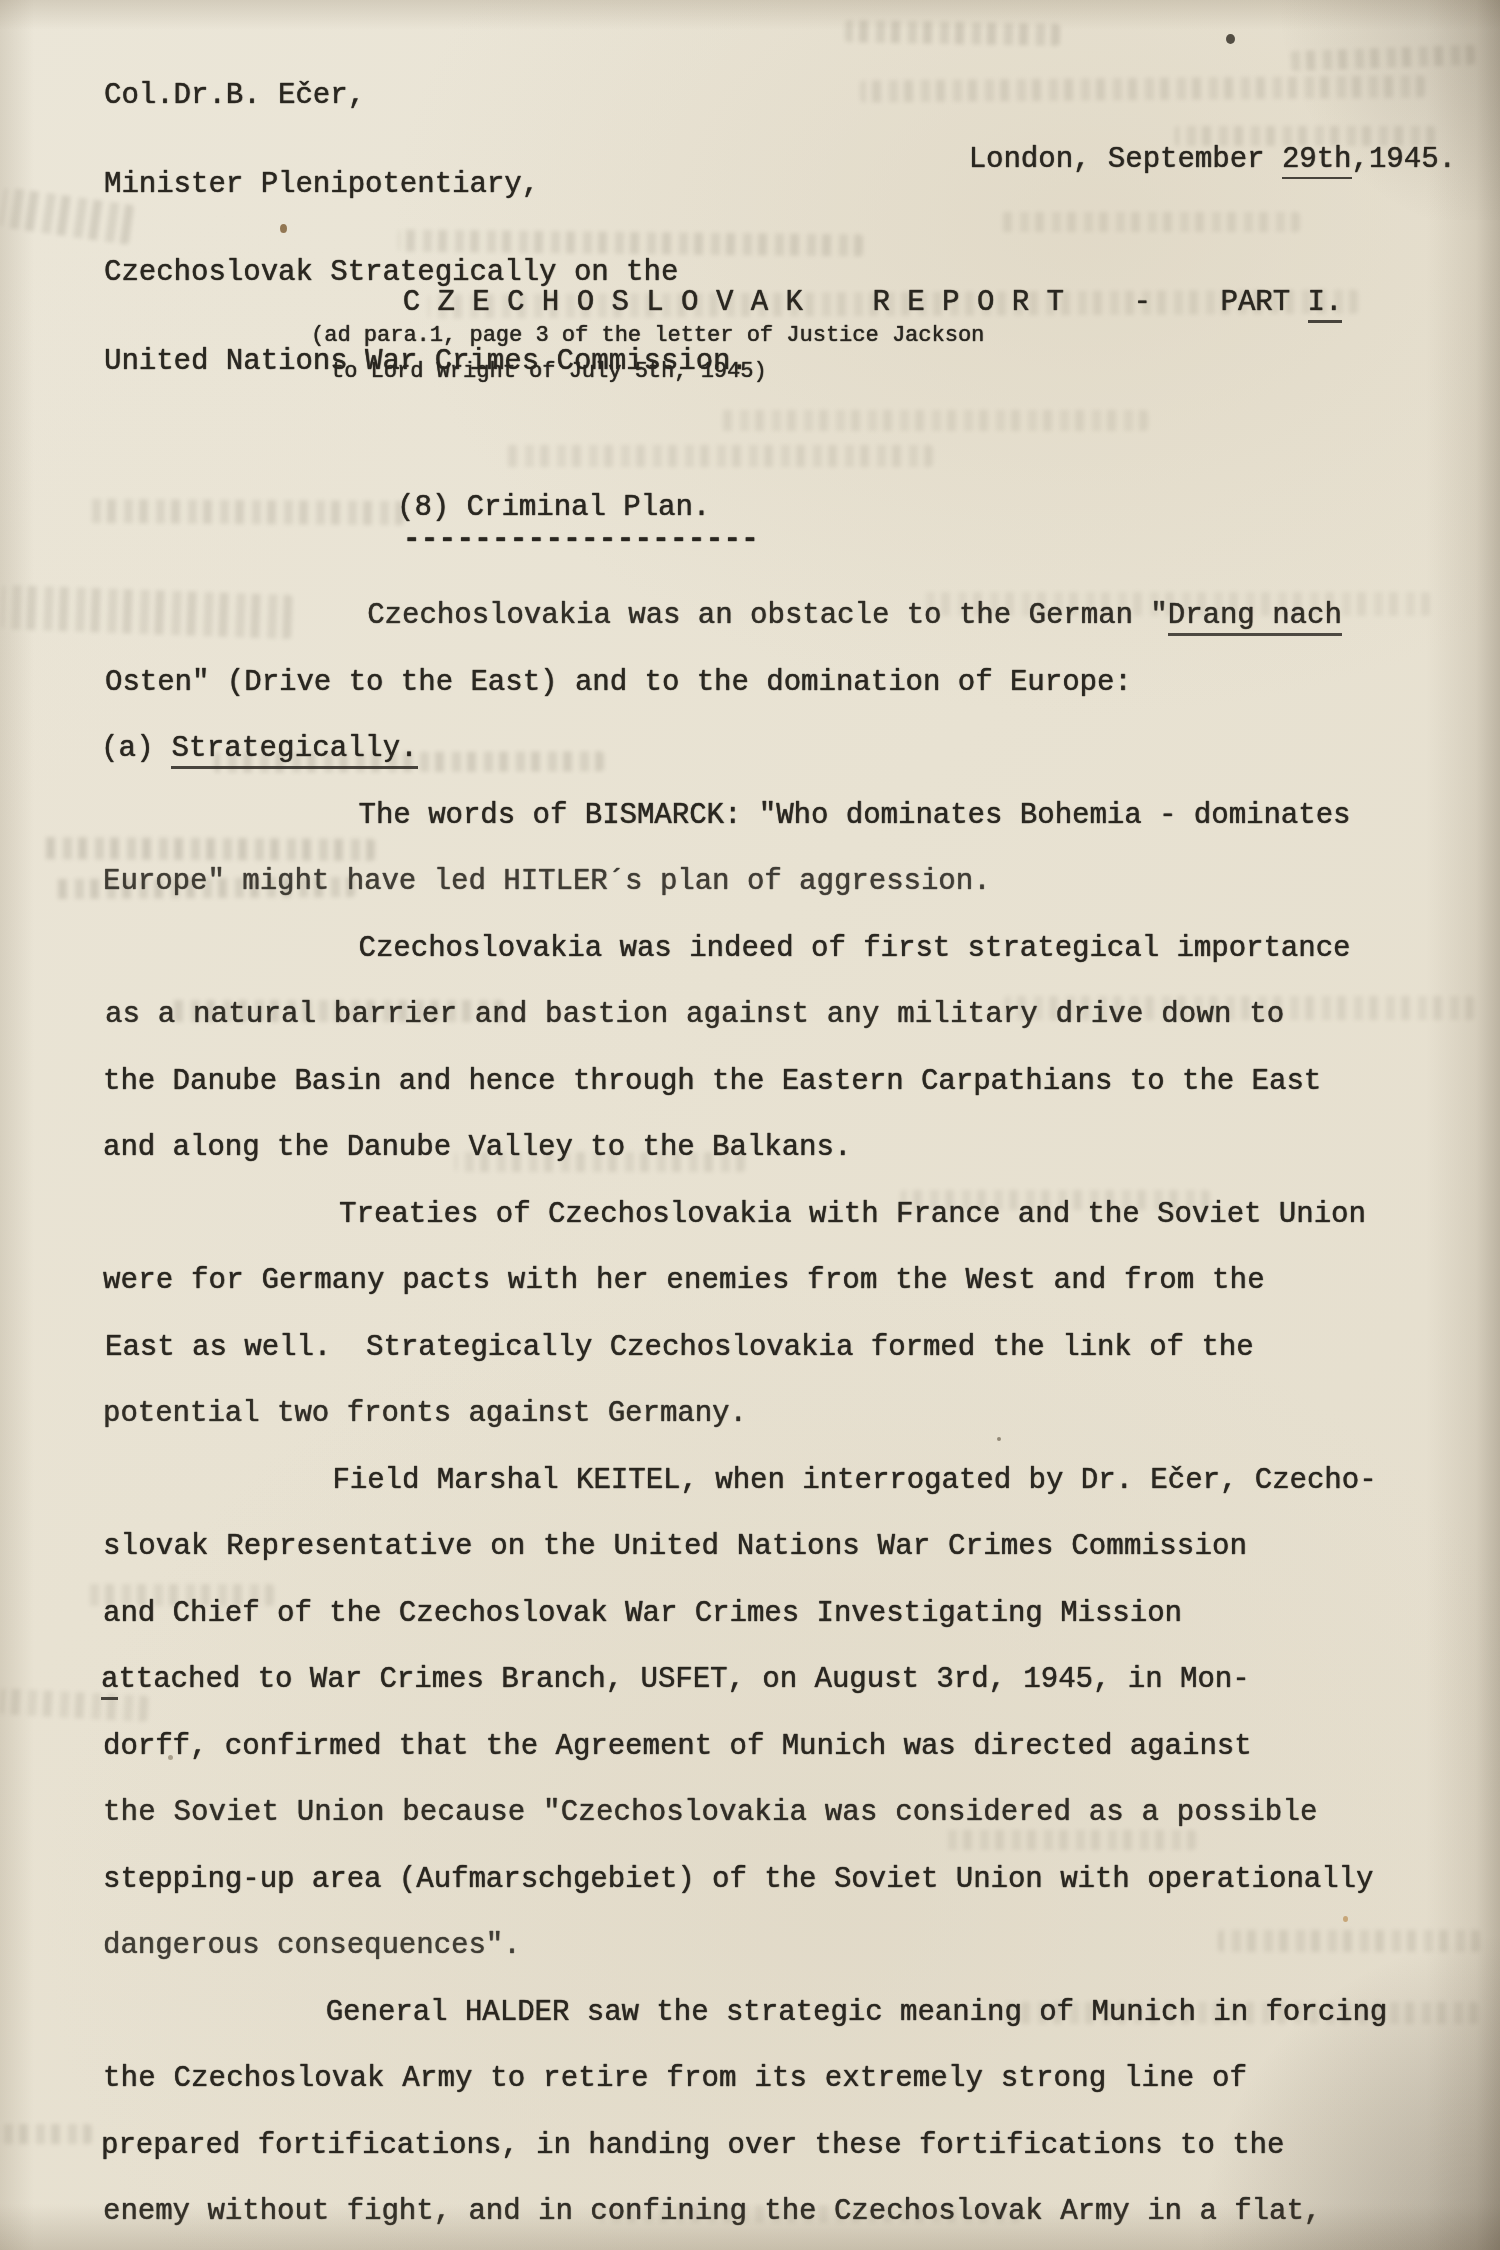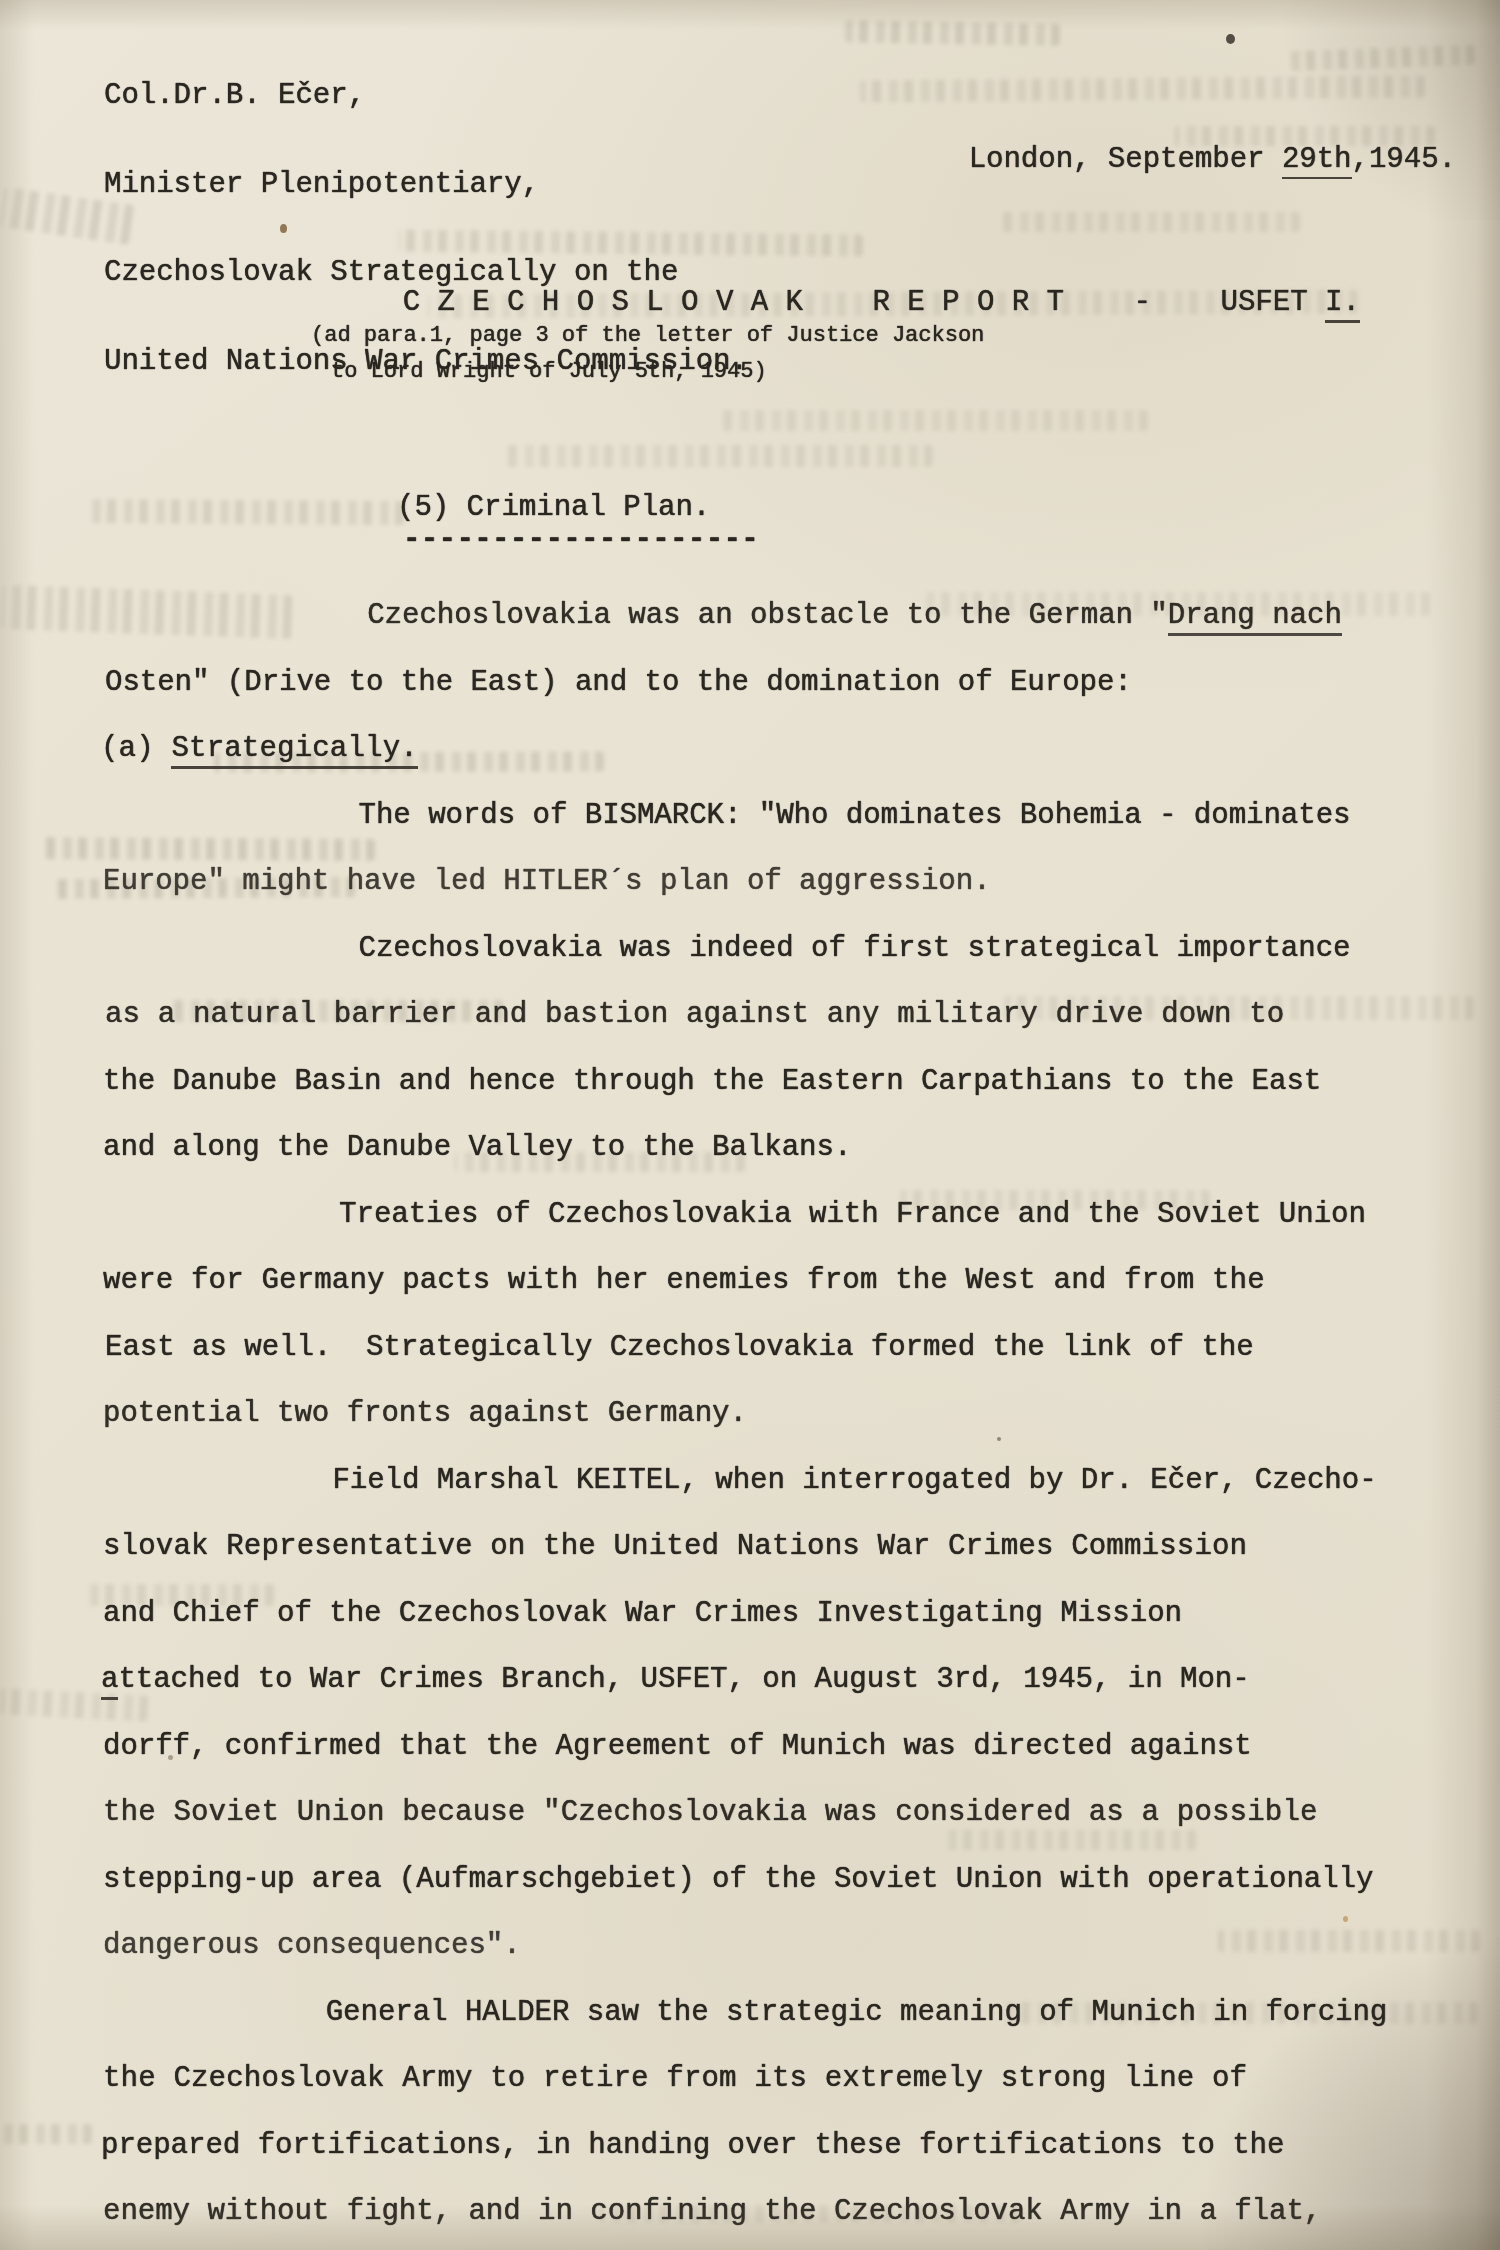--- a/index.html
+++ b/index.html
@@ -95,27 +95,27 @@
     <div>Minister Plenipotentiary,</div>
     <div>Czechoslovak Strategically on the</div>
     <div>United Nations War Crimes Commission.</div>
   </div>
 
   <div class="txt dateline">
     <span>London, September </span><span class="u u-date">29th</span><span>,1945.</span>
   </div>
 
   <div class="txt title">
-    <span>C Z E C H O S L O V A K    R E P O R T    -    USFET </span><span class="u u-title">I.</span>
+    <span>C Z E C H O S L O V A K    R E P O R T    -    PART </span><span class="u u-title">I.</span>
   </div>
 
   <div class="txt subtitle sub1">(ad para.1, page 3 of the letter of Justice Jackson</div>
   <div class="txt subtitle sub2">to Lord Wright of July 5th, 1945)</div>
 
-  <div class="txt heading">(5) Criminal Plan.</div>
+  <div class="txt heading">(8) Criminal Plan.</div>
   <div class="txt rule">--------------------</div>
 
   <div class="txt docbody"><div class="line indent"><span>Czechoslovakia was an obstacle to the German "</span><span class="u">Drang nach</span></div><div class="line"><span>Osten" (Drive to the East) and to the domination of Europe:</span></div><div class="line"><span>(a) </span><span class="u">Strategically.</span></div><div class="line indent"><span>The words of BISMARCK: "Who dominates Bohemia - dominates</span></div><div class="line"><span>Europe" might have led HITLER´s plan of aggression.</span></div><div class="line indent"><span>Czechoslovakia was indeed of first strategical importance</span></div><div class="line"><span>as a natural barrier and bastion against any military drive down to</span></div><div class="line"><span>the Danube Basin and hence through the Eastern Carpathians to the East</span></div><div class="line"><span>and along the Danube Valley to the Balkans.</span></div><div class="line indent"><span>Treaties of Czechoslovakia with France and the Soviet Union</span></div><div class="line"><span>were for Germany pacts with her enemies from the West and from the</span></div><div class="line"><span>East as well.  Strategically Czechoslovakia formed the link of the</span></div><div class="line"><span>potential two fronts against Germany.</span></div><div class="line indent"><span>Field Marshal KEITEL, when interrogated by Dr. Ečer, Czecho-</span></div><div class="line"><span>slovak Representative on the United Nations War Crimes Commission</span></div><div class="line"><span>and Chief of the Czechoslovak War Crimes Investigating Mission</span></div><div class="line"><span class="u">a</span><span>ttached to War Crimes Branch, USFET, on August 3rd, 1945, in Mon-</span></div><div class="line"><span>dorff, confirmed that the Agreement of Munich was directed against</span></div><div class="line"><span>the Soviet Union because "Czechoslovakia was considered as a possible</span></div><div class="line"><span>stepping-up area (Aufmarschgebiet) of the Soviet Union with operationally</span></div><div class="line"><span>dangerous consequences".</span></div><div class="line indent"><span>General HALDER saw the strategic meaning of Munich in forcing</span></div><div class="line"><span>the Czechoslovak Army to retire from its extremely strong line of</span></div><div class="line"><span>prepared fortifications, in handing over these fortifications to the</span></div><div class="line"><span>enemy without fight, and in confining the Czechoslovak Army in a flat,</span></div></div>
 
   <div class="edge edge-top"></div>
   <div class="edge edge-bottom"></div>
   <div class="edge edge-left"></div>
   <div class="edge edge-right"></div>
   <div class="edge corner-br"></div>
   <div class="edge corner-tr"></div>

